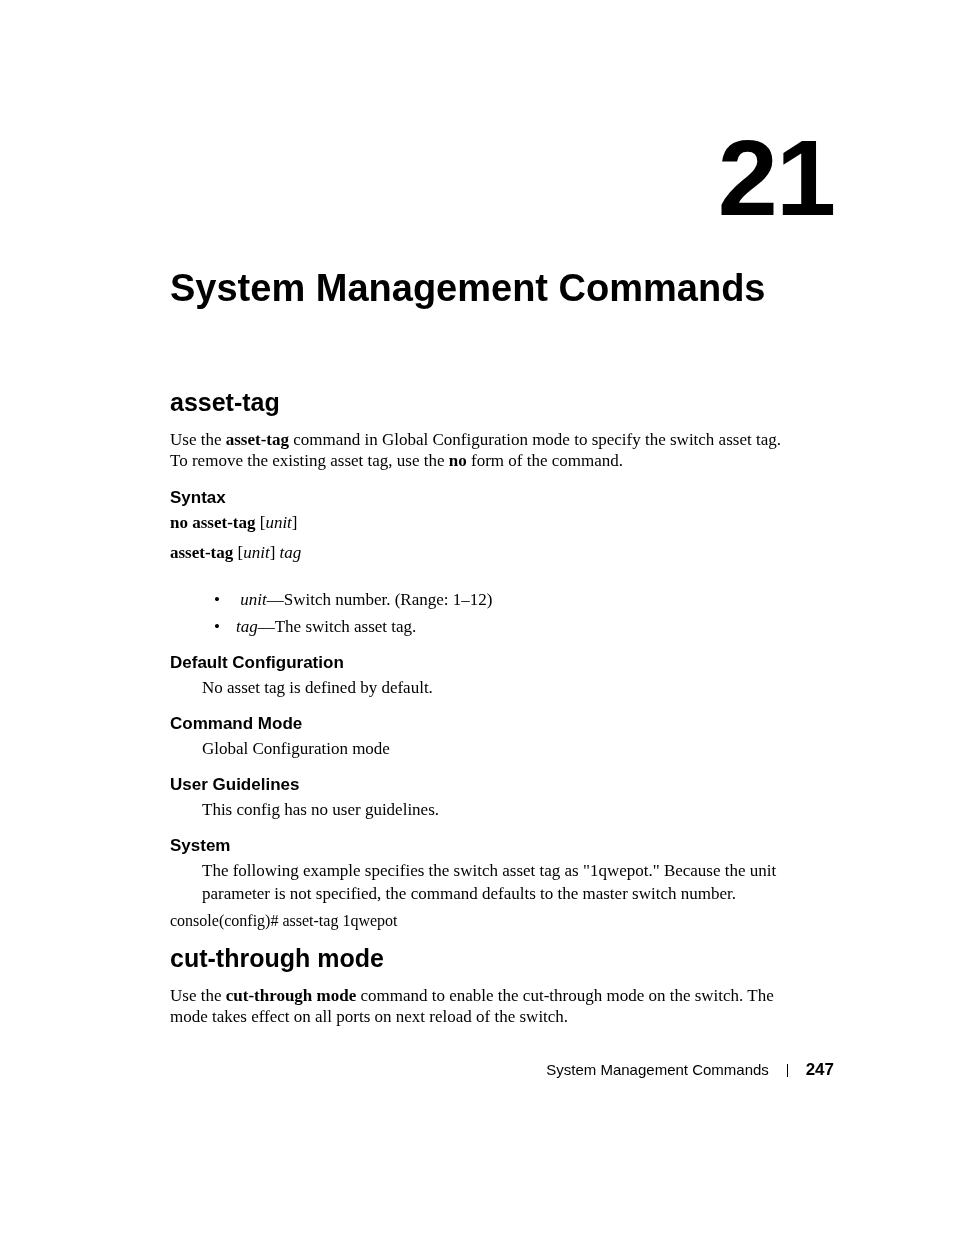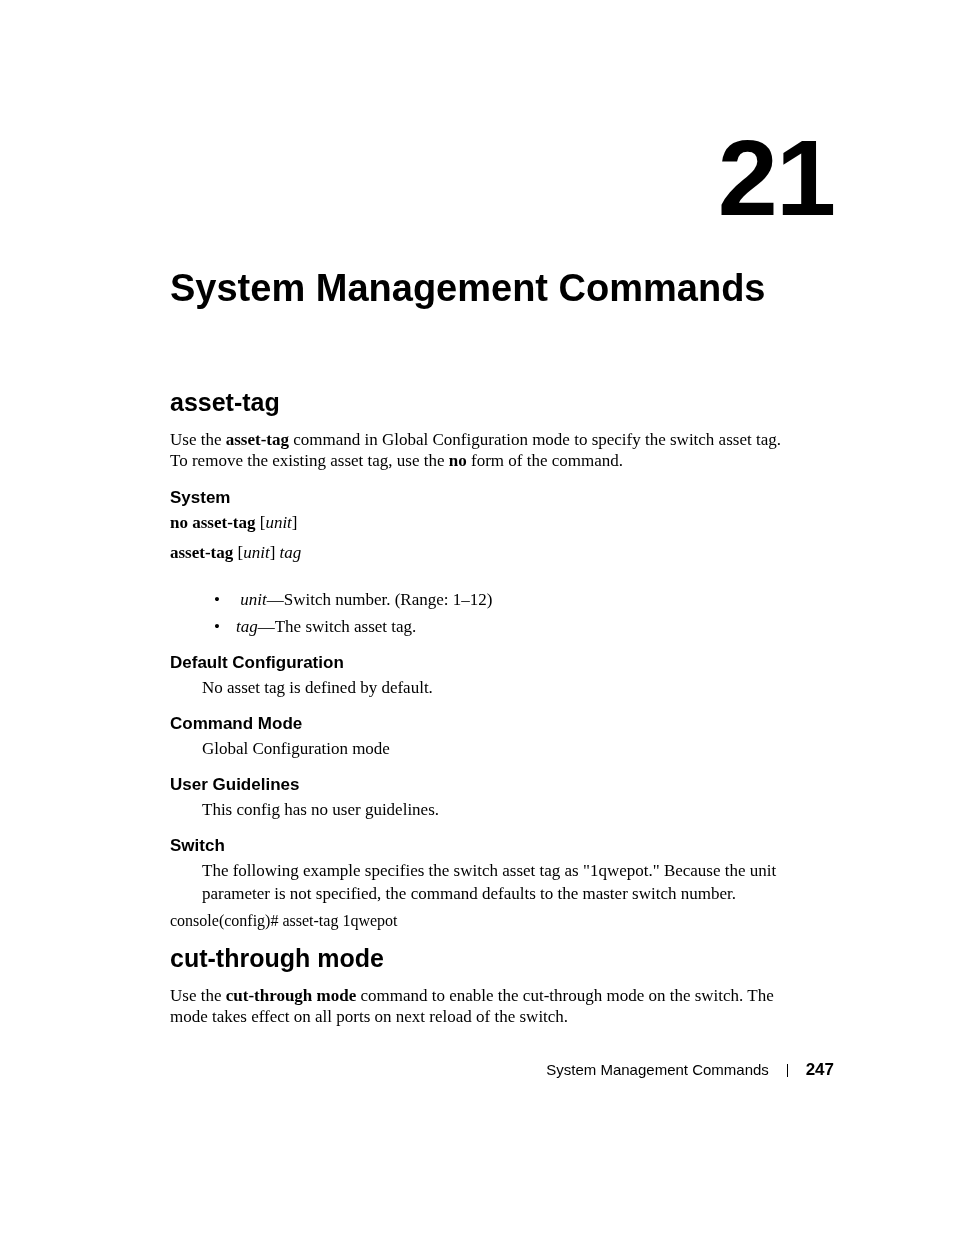--- a/index.html
+++ b/index.html
@@ -133,21 +133,21 @@
   <div class="chapter-title">System Management Commands</div>
 
   <div class="content">
 
     <h2 class="section-title">asset-tag</h2>
 
     <p class="body-text">
       <span>Use the </span><span class="bold">asset-tag</span><span> command in Global Configuration mode to specify the switch asset tag. To remove the existing asset tag, use the </span><span class="bold">no</span><span> form of the command.</span>
     </p>
 
-    <div class="sub-heading">System</div>
+    <div class="sub-heading">Syntax</div>
     <div class="indented syntax-line">
       <span class="bold">no asset-tag</span><span>  [</span><span class="italic">unit</span><span>]</span>
     </div>
     <div class="indented syntax-line">
       <span class="bold">asset-tag</span><span>  [</span><span class="italic">unit</span><span>] </span><span class="italic">tag</span>
     </div>
 
     <ul class="bullets">
       <li>
         &nbsp;<span class="italic">unit</span><span>—Switch number. (Range: 1–12)</span>
@@ -159,21 +159,21 @@
 
     <div class="sub-heading">Default Configuration</div>
     <div class="indented">No asset tag is defined by default.</div>
 
     <div class="sub-heading">Command Mode</div>
     <div class="indented">Global Configuration mode</div>
 
     <div class="sub-heading">User Guidelines</div>
     <div class="indented">This config has no user guidelines.</div>
 
-    <div class="sub-heading">Switch</div>
+    <div class="sub-heading">System</div>
     <div class="indented">The following example specifies the switch asset tag as "1qwepot." Because the unit parameter is not specified, the command defaults to the master switch number.</div>
     <div class="mono">console(config)# asset-tag 1qwepot</div>
 
     <h2 class="section-title-2">cut-through mode</h2>
 
     <p class="body-text">
       <span>Use the </span><span class="bold">cut-through mode</span><span> command to enable the cut-through mode on the switch. The mode takes effect on all ports on next reload of the switch.</span>
     </p>
 
   </div>

